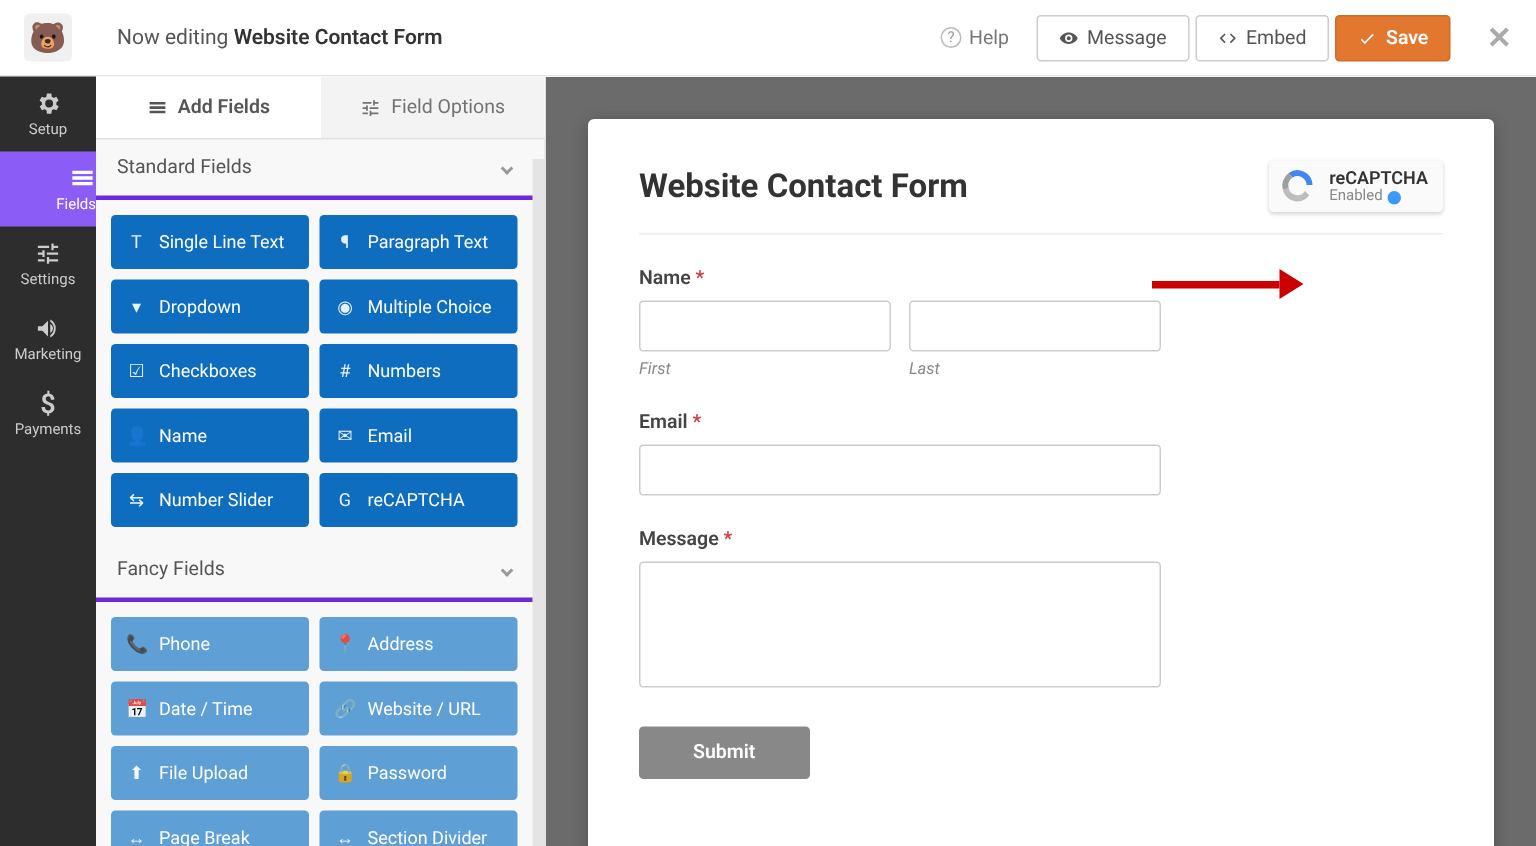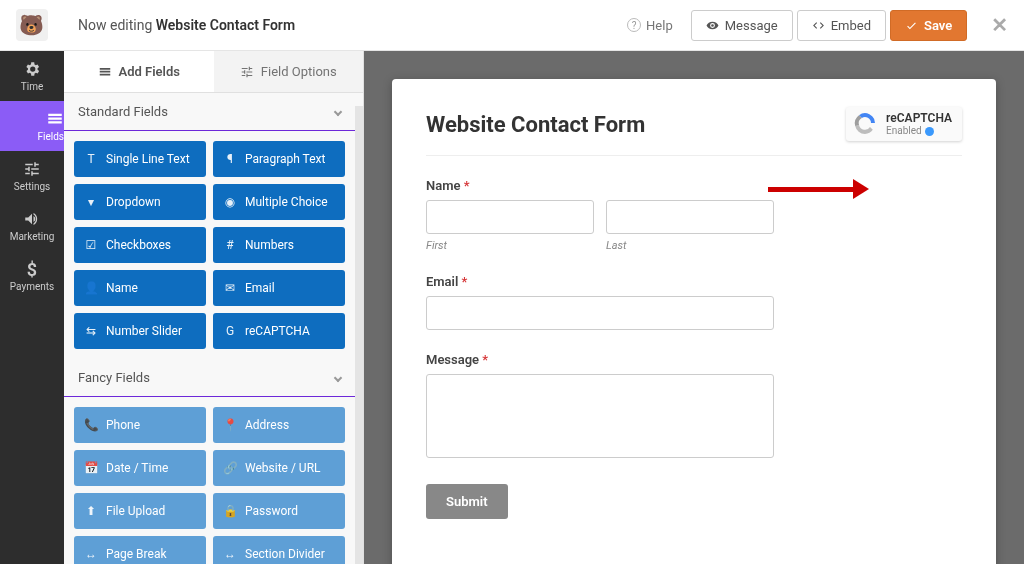--- a/index.html
+++ b/index.html
@@ -23,21 +23,21 @@
   .rail-item svg, .rail-item .ricon { width: 18px; height: 18px; fill: currentColor; display: flex; align-items: center; justify-content: center; font-size: 15px; }
 
   .panel { width: 300px; background: #f8f8f8; border-right: 1px solid #e0e0e0; display: flex; flex-direction: column; position: relative; }
   .panel::after { content: ""; position: absolute; right: 0; top: 55px; height: calc(100% - 55px); width: 8px; background: rgba(0,0,0,0.08); }
   .panel-tabs { display: flex; height: 44px; border-bottom: 1px solid #e0e0e0; background: #fff; }
   .ptab { flex: 1; display: flex; align-items: center; justify-content: center; gap: 7px; font-size: 13px; font-weight: 600; color: #555; cursor: pointer; }
   .ptab.inactive { color: #737373; font-weight: 400; background: #f3f3f3; }
   .ptab svg { width: 14px; height: 14px; fill: currentColor; }
 
   .panel-body { overflow-y: auto; padding-right: 8px; }
-  .group-header { display: flex; align-items: center; justify-content: space-between; padding: 11px 14px; font-size: 13px; color: #555; cursor: pointer; border-bottom: 1px solid #6d28d9; }
+  .group-header { display: flex; align-items: center; justify-content: space-between; padding: 11px 14px; font-size: 13px; color: #555; cursor: pointer; border-bottom: 3px solid #6d28d9; }
   .grid2 { display: grid; grid-template-columns: 1fr 1fr; gap: 7px; padding: 10px 10px; }
   .fieldbtn { background: #0e6dbf; color: #fff; font-size: 12px; padding: 11px 10px; border-radius: 3px; cursor: pointer; display: flex; align-items: center; gap: 8px; border: none; width: 100%; text-align: left; }
   .fieldbtn.fancy { background: #5e9fd6; }
   .fieldbtn .fi { width: 14px; text-align: center; opacity: 0.9; flex-shrink: 0; }
 
   .canvas-wrap { flex: 1; background: #6b6b6b; padding: 28px; overflow: auto; }
   .canvas { background: #fff; border-radius: 4px; padding: 28px 34px 40px; min-height: 495px; position: relative; box-shadow: 0 2px 10px rgba(0,0,0,0.25); }
   .canvas-header { display: flex; align-items: center; justify-content: space-between; border-bottom: 1px solid #eee; padding-bottom: 14px; margin-bottom: 22px; }
   .canvas-title { font-size: 22px; font-weight: 700; color: #333; }
 
@@ -53,21 +53,21 @@
   .arrow-head { width: 0; height: 0; border-left: 16px solid #cc0000; border-top: 10px solid transparent; border-bottom: 10px solid transparent; }
 
   .flabel { font-size: 13px; font-weight: 600; color: #444; margin-bottom: 7px; display: block; }
   .req { color: #d63638; }
   .row { display: flex; gap: 12px; }
   .col { flex: 1; max-width: 168px; }
   .finput { width: 100%; max-width: 348px; height: 34px; border: 1px solid #ccc; border-radius: 3px; padding: 6px 8px; font-size: 13px; }
   .tarea { width: 100%; max-width: 348px; height: 84px; border: 1px solid #ccc; border-radius: 3px; padding: 6px 8px; font-size: 13px; resize: none; }
   .sublabel { font-size: 11px; color: #888; margin-top: 5px; font-style: italic; }
   .fgroup { margin-bottom: 22px; }
-  .submit { background: #888; color: #fff; border: none; border-radius: 3px; padding: 10px 20px; font-size: 13px; font-weight: 600; cursor: pointer; }
+  .submit { background: #888; color: #fff; border: none; border-radius: 3px; padding: 10px 36px; font-size: 13px; font-weight: 600; cursor: pointer; }
 
   .chevron-down { display: inline-block; border-right: 2px solid #999; border-bottom: 2px solid #999; width: 6px; height: 6px; transform: rotate(45deg); }
   .qmark { width: 14px; height: 14px; border: 1px solid #bbb; border-radius: 50%; display: inline-flex; align-items: center; justify-content: center; font-size: 10px; color: #999; }
 
   .icon-sm { width: 13px; height: 13px; fill: currentColor; }
 </style>
 </head>
 <body>
 
 <div class="topbar">
@@ -103,21 +103,21 @@
 </div>
 
 <div class="main">
   <div class="rail" id="rail">
       <div class="rail-item">
         <span class="ricon">
           <svg viewBox="0 0 24 24">
             <path d="M19.4 13a7.8 7.8 0 0 0 0-2l2-1.6-2-3.4-2.4 1a7.6 7.6 0 0 0-1.7-1L15 3h-4l-.4 2.9a7.6 7.6 0 0 0-1.7 1l-2.4-1-2 3.4L6.6 11a7.8 7.8 0 0 0 0 2l-2 1.6 2 3.4 2.4-1c.5.4 1.1.7 1.7 1L11 21h4l.4-2.9c.6-.3 1.2-.6 1.7-1l2.4 1 2-3.4-2.1-1.7zM13 15.5A3.5 3.5 0 1 1 13 8.5a3.5 3.5 0 0 1 0 7z"></path>
           </svg>
         </span>
-        <span>Time</span>
+        <span>Setup</span>
       </div>
       <div class="rail-item active">
         <span class="ricon">
           <svg viewBox="0 0 24 24">
             <path d="M3 5h18v3H3V5zm0 5h18v3H3v-3zm0 5h18v3H3v-3z"></path>
           </svg>
         </span>
         <span>Fields</span>
       </div>
       <div class="rail-item">

